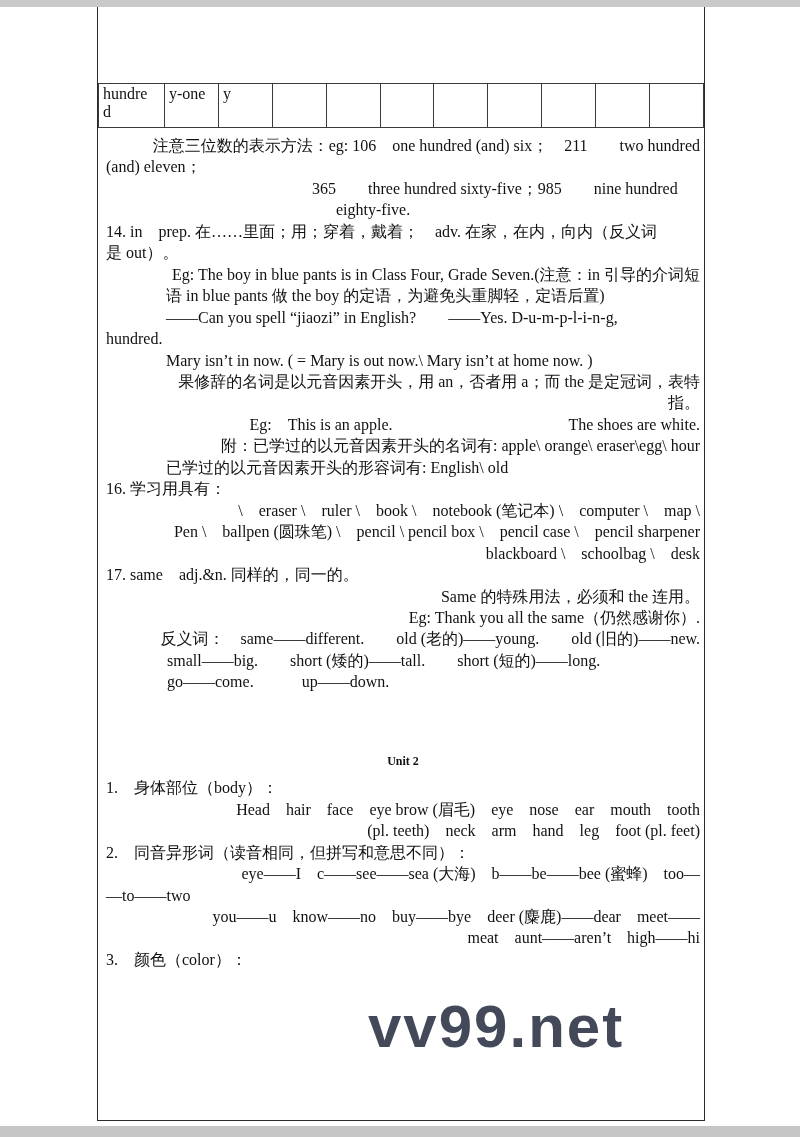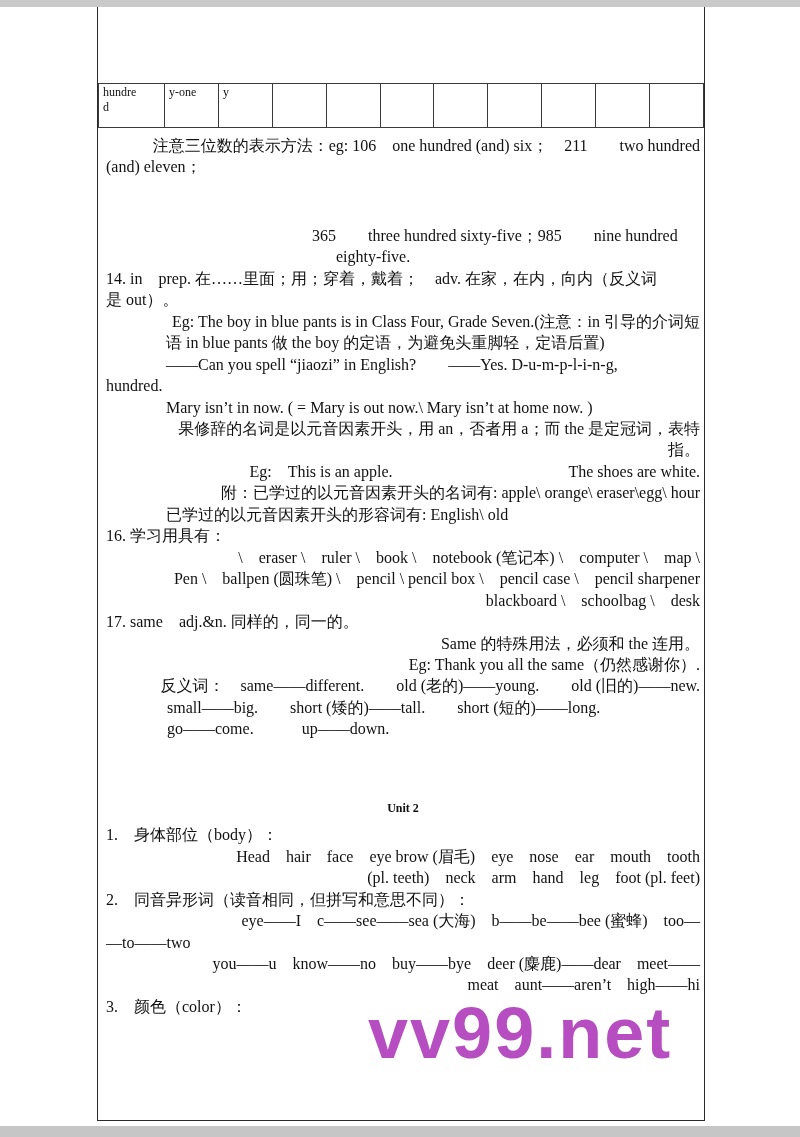--- a/index.html
+++ b/index.html
@@ -15,39 +15,39 @@
   .scan-strip.top { top:0; height:7px; }
   .scan-strip.bottom { bottom:0; height:11px; background:#c6c6c6; }
   .frame { position:absolute; background:#2a2a2a; z-index:2; }
   .frame-left  { left:97px;  top:7px; width:1px; height:1113px; }
   .frame-right { left:704px; top:7px; width:1px; height:1113px; }
   .frame-bottom{ left:97px;  top:1120px; width:608px; height:1px; }
   .content { position:absolute; left:98px; top:7px; width:606px; z-index:2; }
   table.num-table { border-collapse:collapse; table-layout:fixed; width:100%; margin-top:76px; }
   .num-table td {
     border:1px solid #3a3a3a; height:44px; vertical-align:top;
-    padding:1px 4px; font-size:12px; white-space:pre-line;
+    padding:1px 4px; font-size:16px; white-space:pre-line;
   }
   .num-table td.first { width:66px; }
   .doc-text { margin-top:7px; padding:0 4px 0 8px; font-size:16px; line-height:21.45px; }
   .line { white-space:pre-wrap; }
   .ind0 { margin-left:0; }
   .ind1 { margin-left:30px;text-align:right; }
   .ind2 { margin-left:60px; }
   .ind3 { margin-left:61px; }
-  .ind4 { margin-left:206px;margin-top:47px; }
+  .ind4 { margin-left:206px; }
   .ind5 { margin-left:230px; }
   .heading {
     text-align:center; font-weight:bold; font-size:12px;
     margin-top:58px; margin-bottom:5px; margin-left:0;
   }
   .watermark {
     position:absolute; left:368px; top:992px; z-index:1;
     font-family:"Liberation Sans","DejaVu Sans",sans-serif;
-    font-size:72px; font-weight:bold; color:#a21caf; opacity:0.78;
+    font-size:60px; font-weight:bold; color:#0f172a; opacity:0.78;
     letter-spacing:2px;
   }
 </style>
 </head>
 <body>
 
 <div class="scan-strip top"></div>
 <div class="scan-strip bottom"></div>
 
 <div class="frame frame-left"></div>

